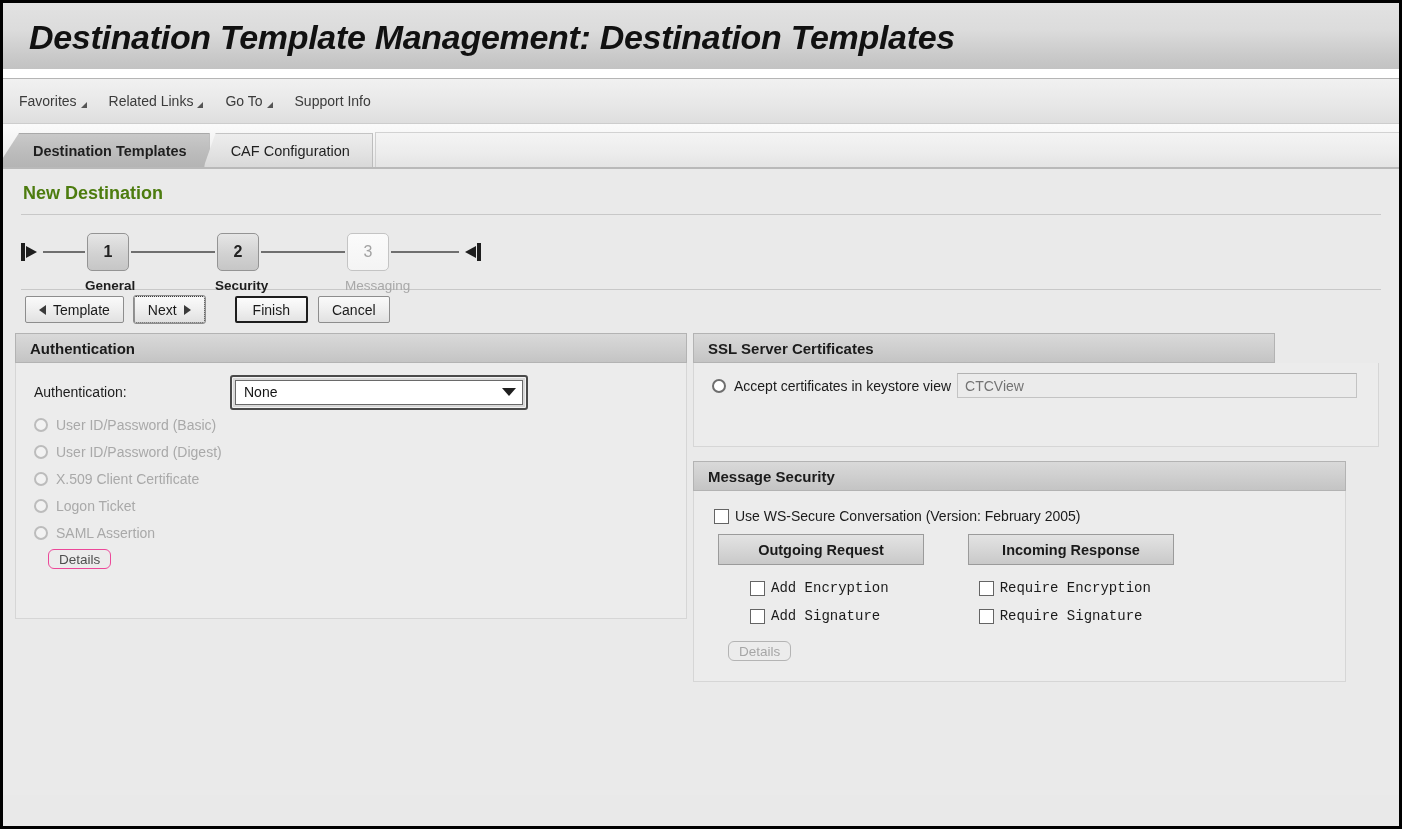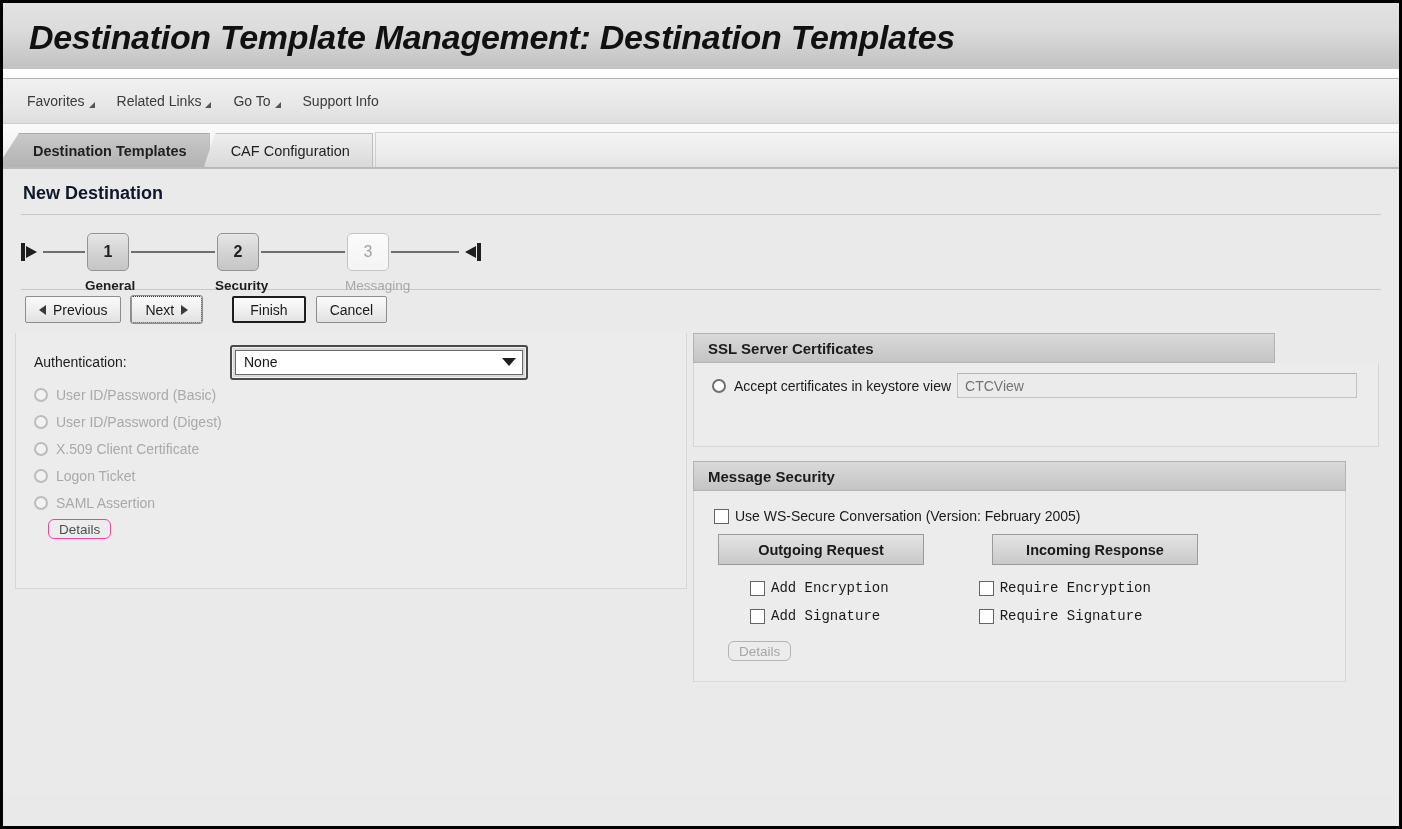--- a/index.html
+++ b/index.html
@@ -41,21 +41,21 @@
     white-space: nowrap;
   }
 
   
   .menubar {
     position: relative;
     height: 44px;
     background: linear-gradient(to bottom, #f1f1f1 0%, #e7e7e7 60%, #dedede 100%);
     display: flex;
     align-items: center;
-    padding-left: 24px;
+    padding-left: 16px;
     border-bottom: 1px solid #cdcdcd;
   }
   .menu-item {
     display: inline-flex;
     align-items: center;
     font-size: 14px;
     color: #3b3b3b;
     margin-right: 22px;
     cursor: default;
     white-space: nowrap;
@@ -122,21 +122,21 @@
   .content {
     position: relative;
     background: #eaeaea;
     padding: 0;
     height: 626px;
     box-sizing: border-box;
   }
   .page-title {
     font-size: 18px;
     font-weight: bold;
-    color: #0f172a;
+    color: #4d7c0f;
     padding: 14px 0 10px 20px;
   }
   .hr {
     height: 1px;
     background: #c8c8c8;
     margin: 0 18px;
   }
 
   
   .roadmap {
@@ -432,21 +432,21 @@
     display: flex;
     align-items: center;
     padding-left: 7px;
     font-size: 14px;
     color: #737373;
     margin-left: 6px;
   }
 
   .ws-tabs {
     display: flex;
-    gap: 68px;
+    gap: 44px;
     margin-top: 4px;
     margin-left: 4px;
   }
   .ws-tab {
     width: 206px;
     height: 31px;
     box-sizing: border-box;
     display: flex;
     align-items: center;
     justify-content: center;
@@ -528,38 +528,41 @@
       </div>
       <div class="rm-line w4"></div>
       <div class="rm-endcap"></div>
     </div>
 
     <div class="hr"></div>
 
     <div class="toolbar">
       <div class="btn">
         <span class="tri-left"></span>
-        <span>Previous</span>
+        <span>Template</span>
       </div>
       <div class="btn dotted">
         <span>Next</span>
         <span class="tri-right"></span>
       </div>
       <div style="width:10px"></div>
       <div class="btn emphasized">
         <span>Finish</span>
       </div>
       <div class="btn">
         <span>Cancel</span>
       </div>
     </div>
 
     <div class="panels">
 
       <div class="col-left">
+        <div class="panel-header">
+          <span>Authentication</span>
+        </div>
         <div class="panel" style="height:256px">
           <div class="panel-body">
 
             <div class="field-row">
               <div class="field-label">Authentication:</div>
               <div class="select-focus">
                 <div class="select">
                   <span class="select-value">None</span>
                   <span class="select-arrow"></span>
                 </div>

